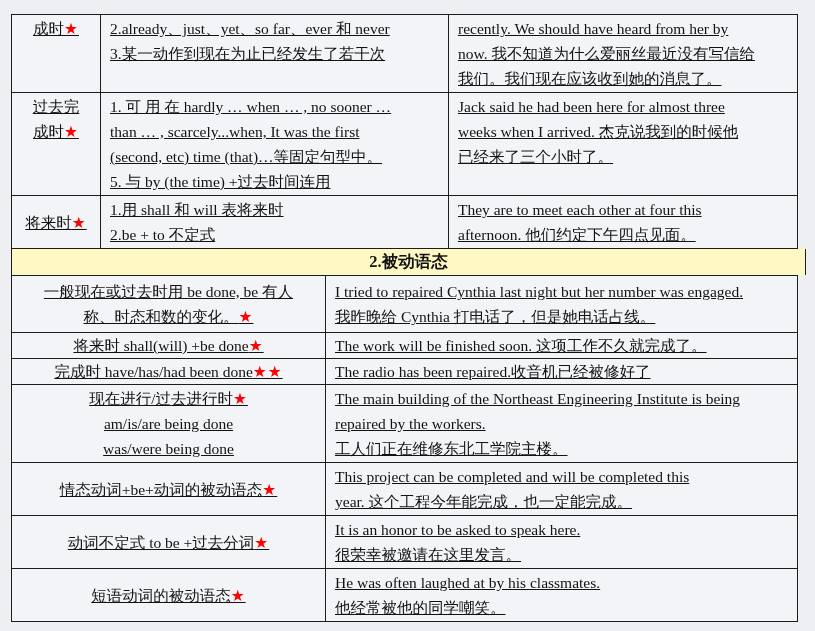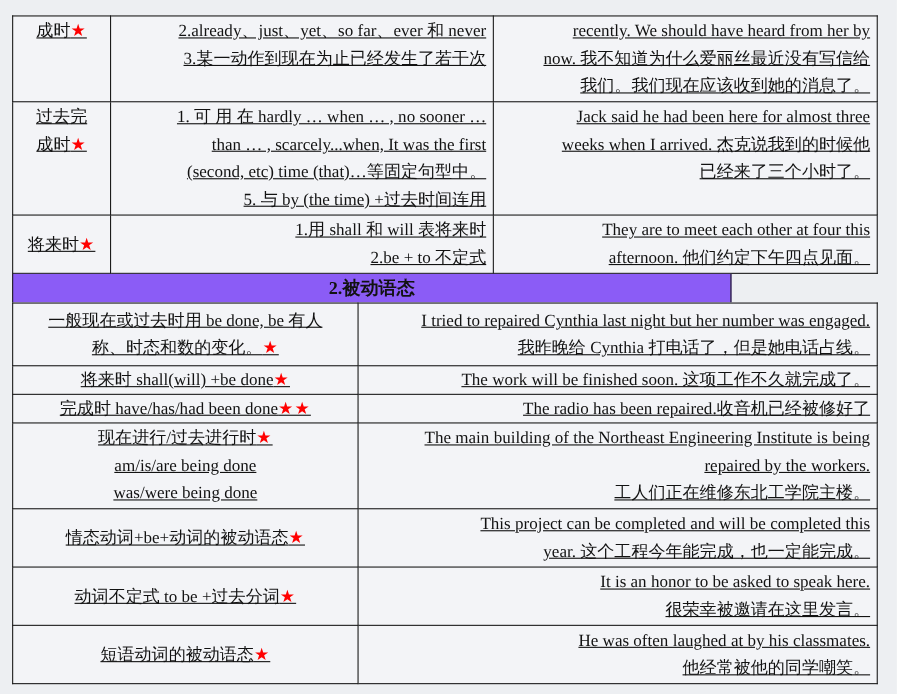--- a/index.html
+++ b/index.html
@@ -22,30 +22,29 @@
     background: #f3f4f7;
   }
   td, th {
     border: 1px solid #1c1c1c;
     font-size: 15.5px;
     line-height: 25px;
     font-weight: normal;
     padding: 1px 6px;
     vertical-align: middle;
     overflow: hidden;
-    text-align: right;
   }
   .va-top { vertical-align: top; }
   .c { text-align: center; }
   .type-cell { text-align: center; }
   .line { white-space: nowrap; text-decoration: underline; }
   .star { color: #ff0000; letter-spacing: 1px; }
   .section-header {
-    width: 654px;
-    background: #8b5cf6;
+    width: 795px;
+    background: #fef9c3;
     border-left: 1px solid #1c1c1c;
     border-right: 1px solid #1c1c1c;
     text-align: center;
     font-weight: bold;
     font-size: 16.5px;
     height: 26px;
     line-height: 26px;
   }
   .rule-cell, .example-cell { padding-left: 9px; padding-right: 6px; }
   .compact td { line-height: 23px; }

